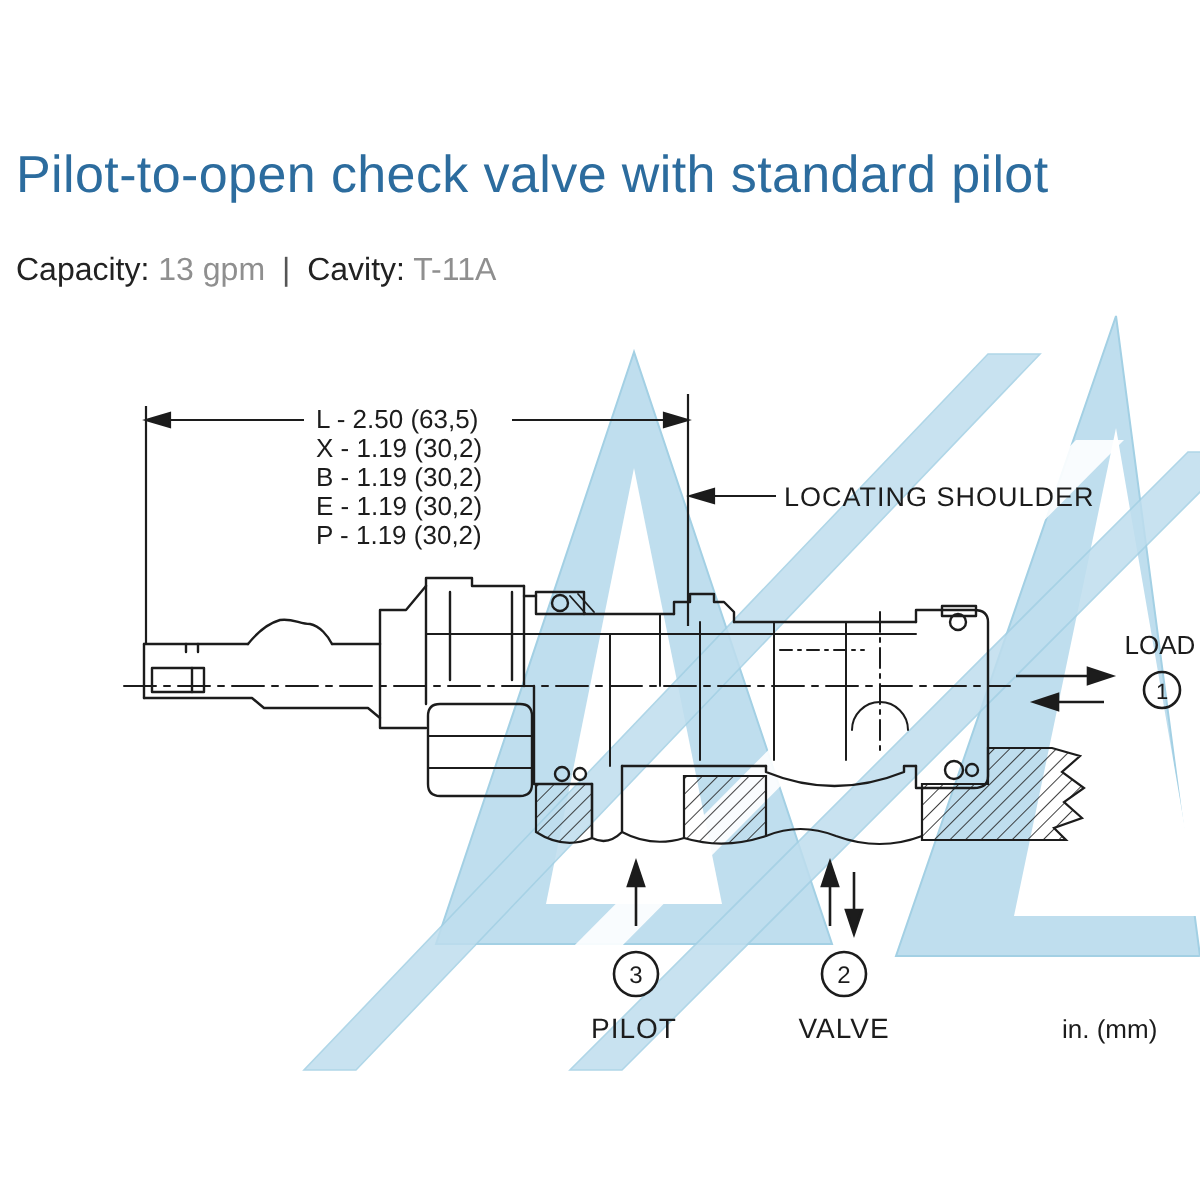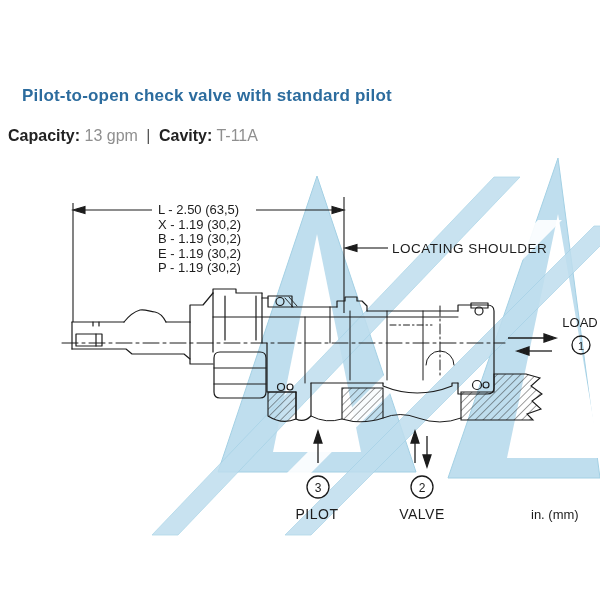--- a/index.html
+++ b/index.html
@@ -1,27 +1,27 @@
 <!DOCTYPE html>
 <html><head>
 <meta charset="utf-8">
 <style>
   html,body{margin:0;padding:0;background:#ffffff;}
   #stage{
     position:relative;width:600px;height:600px;background:#ffffff;overflow:hidden;
     font-family:"Liberation Sans", sans-serif;
   }
   .title{
-    position:absolute;left:8px;top:72px;margin:14px;
-    font-size:17px;font-weight:700;letter-spacing:.2px;color:#2c6c9e;
+    position:absolute;left:8px;top:72px;margin:0;
+    font-size:26px;font-weight:400;letter-spacing:.2px;color:#2c6c9e;
   }
   .specs{
     position:absolute;left:8px;top:127px;font-size:16px;color:#8f8f8f;
   }
-  .specs b{color:#222222;font-weight:700;}
+  .specs b{color:#222222;font-weight:400;}
   .specs .sep{color:#555;padding:0 4px;}
   svg text{font-family:"Liberation Sans", sans-serif;}
   .cad-label{fill:#1c1c1c;}
 </style>
 </head>
 <body>
 
 <div id="stage">
 
   <h1 class="title">Pilot-to-open check valve with standard pilot</h1>

